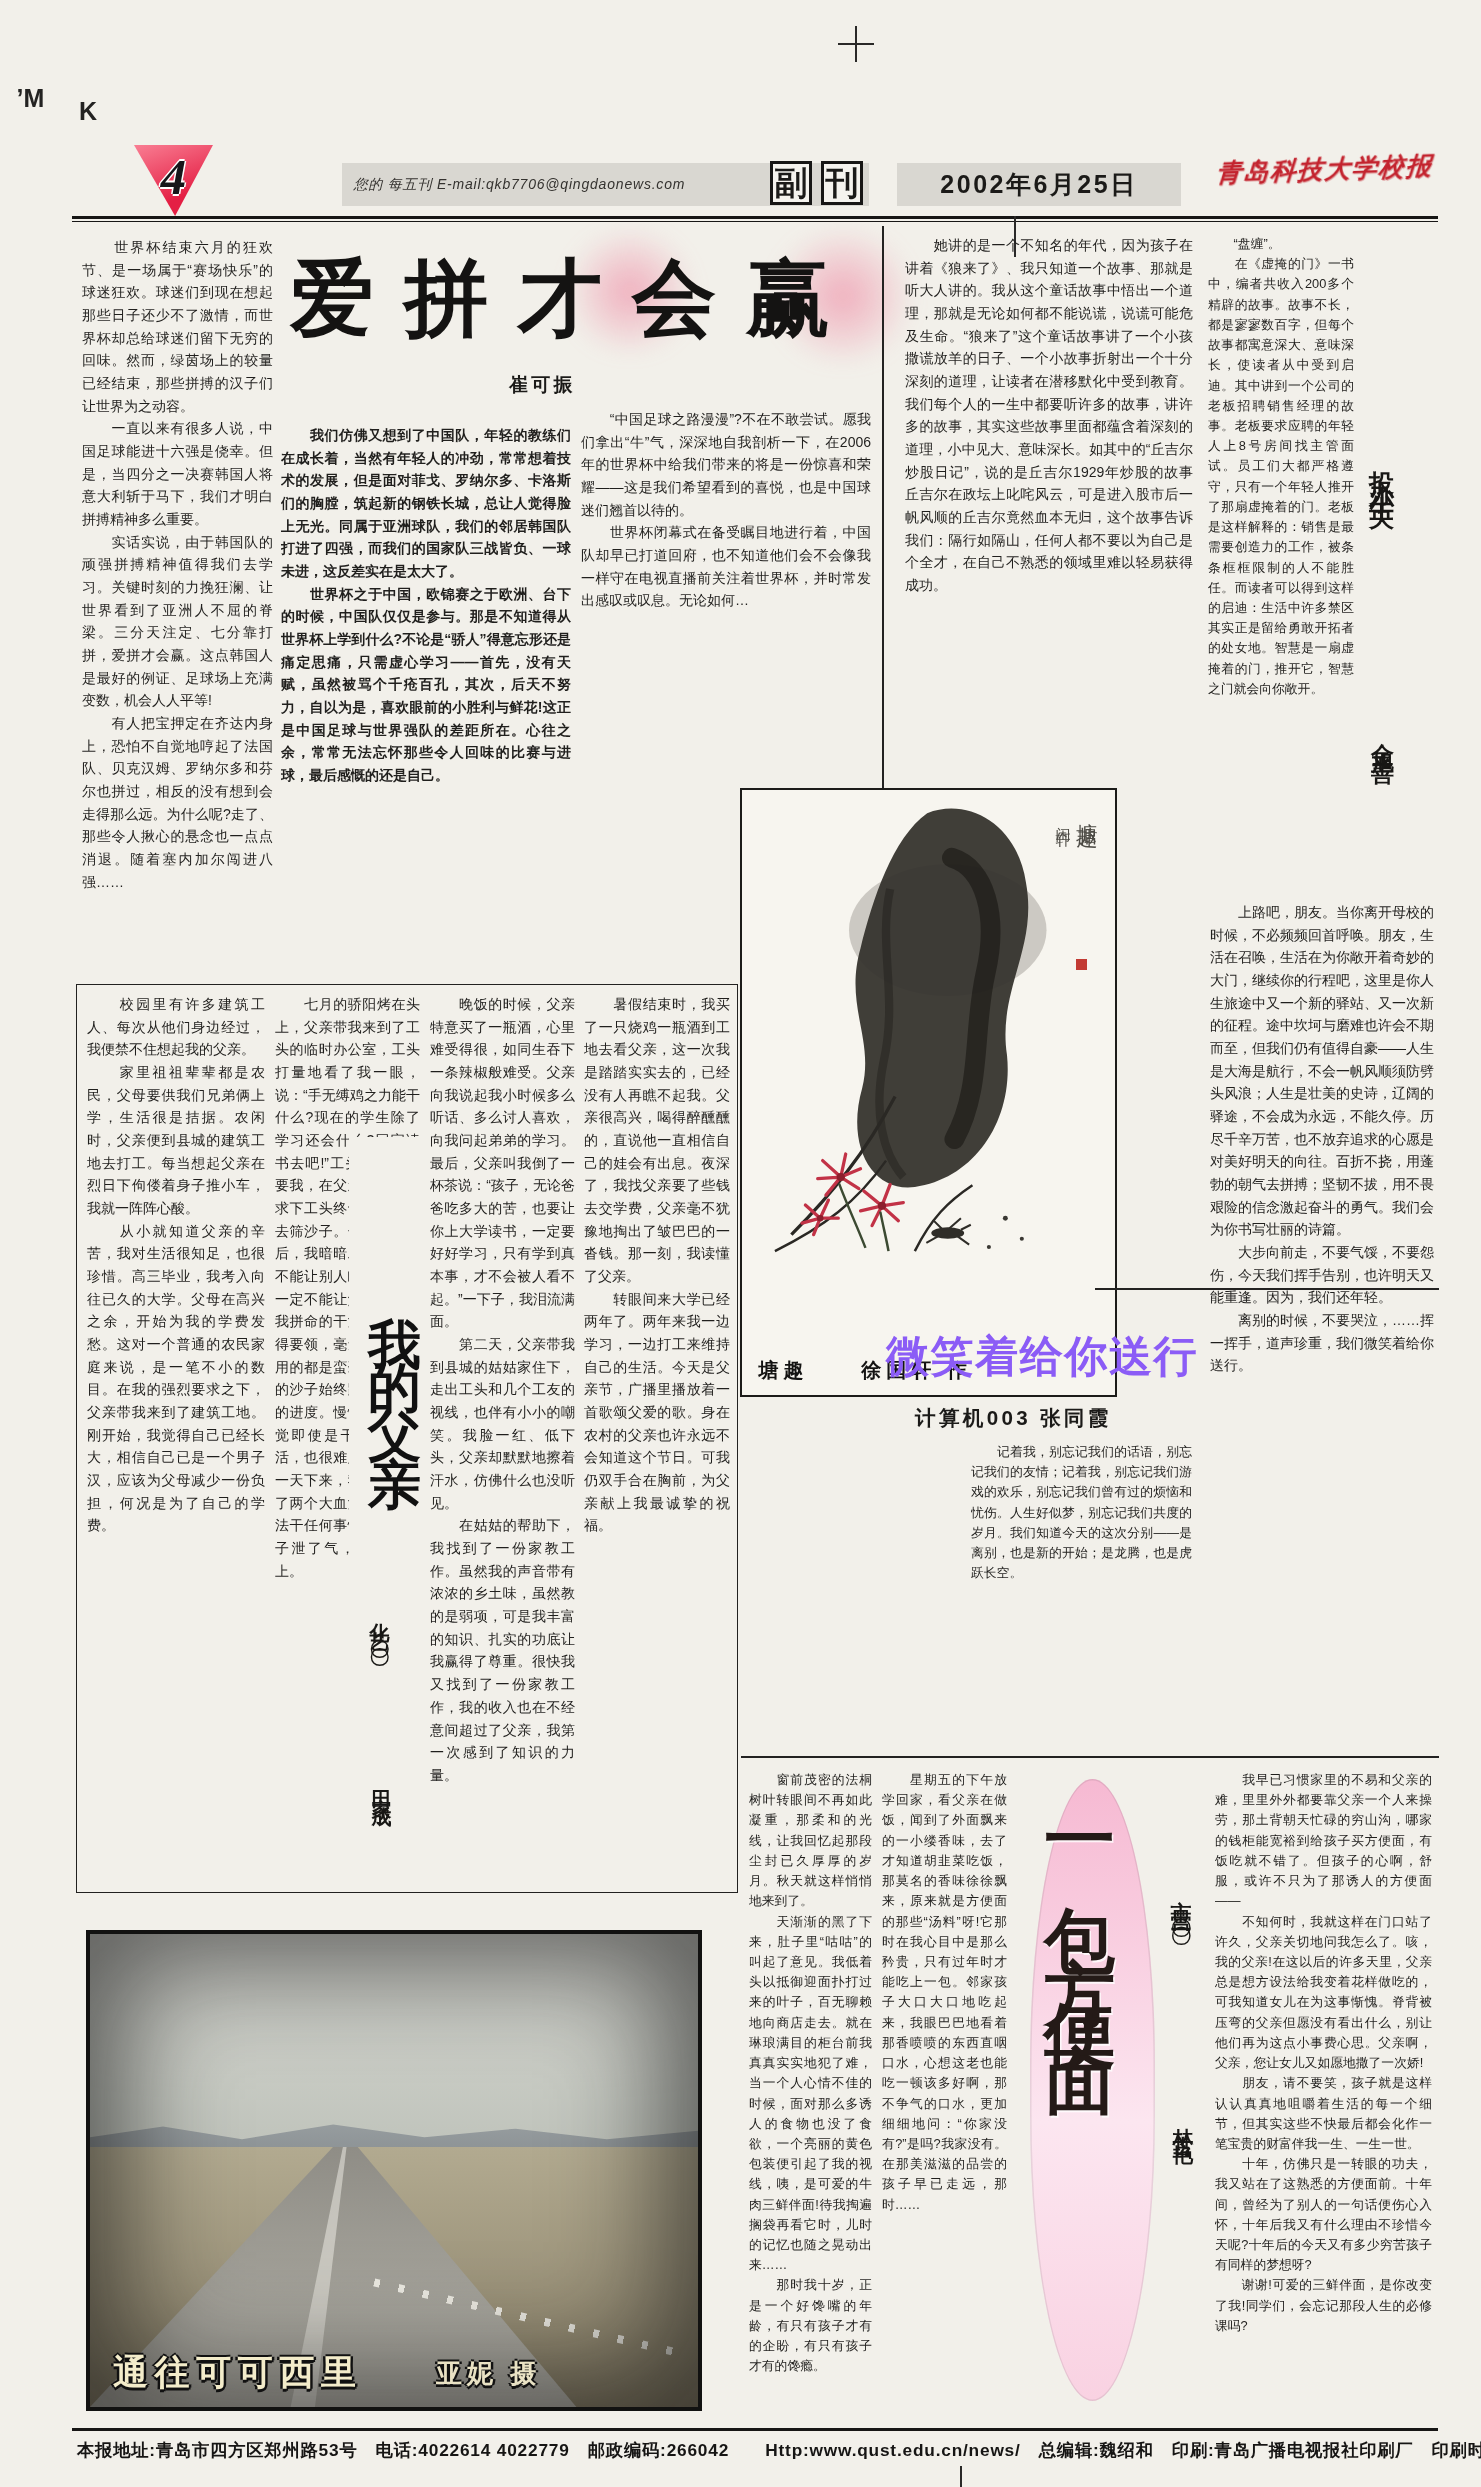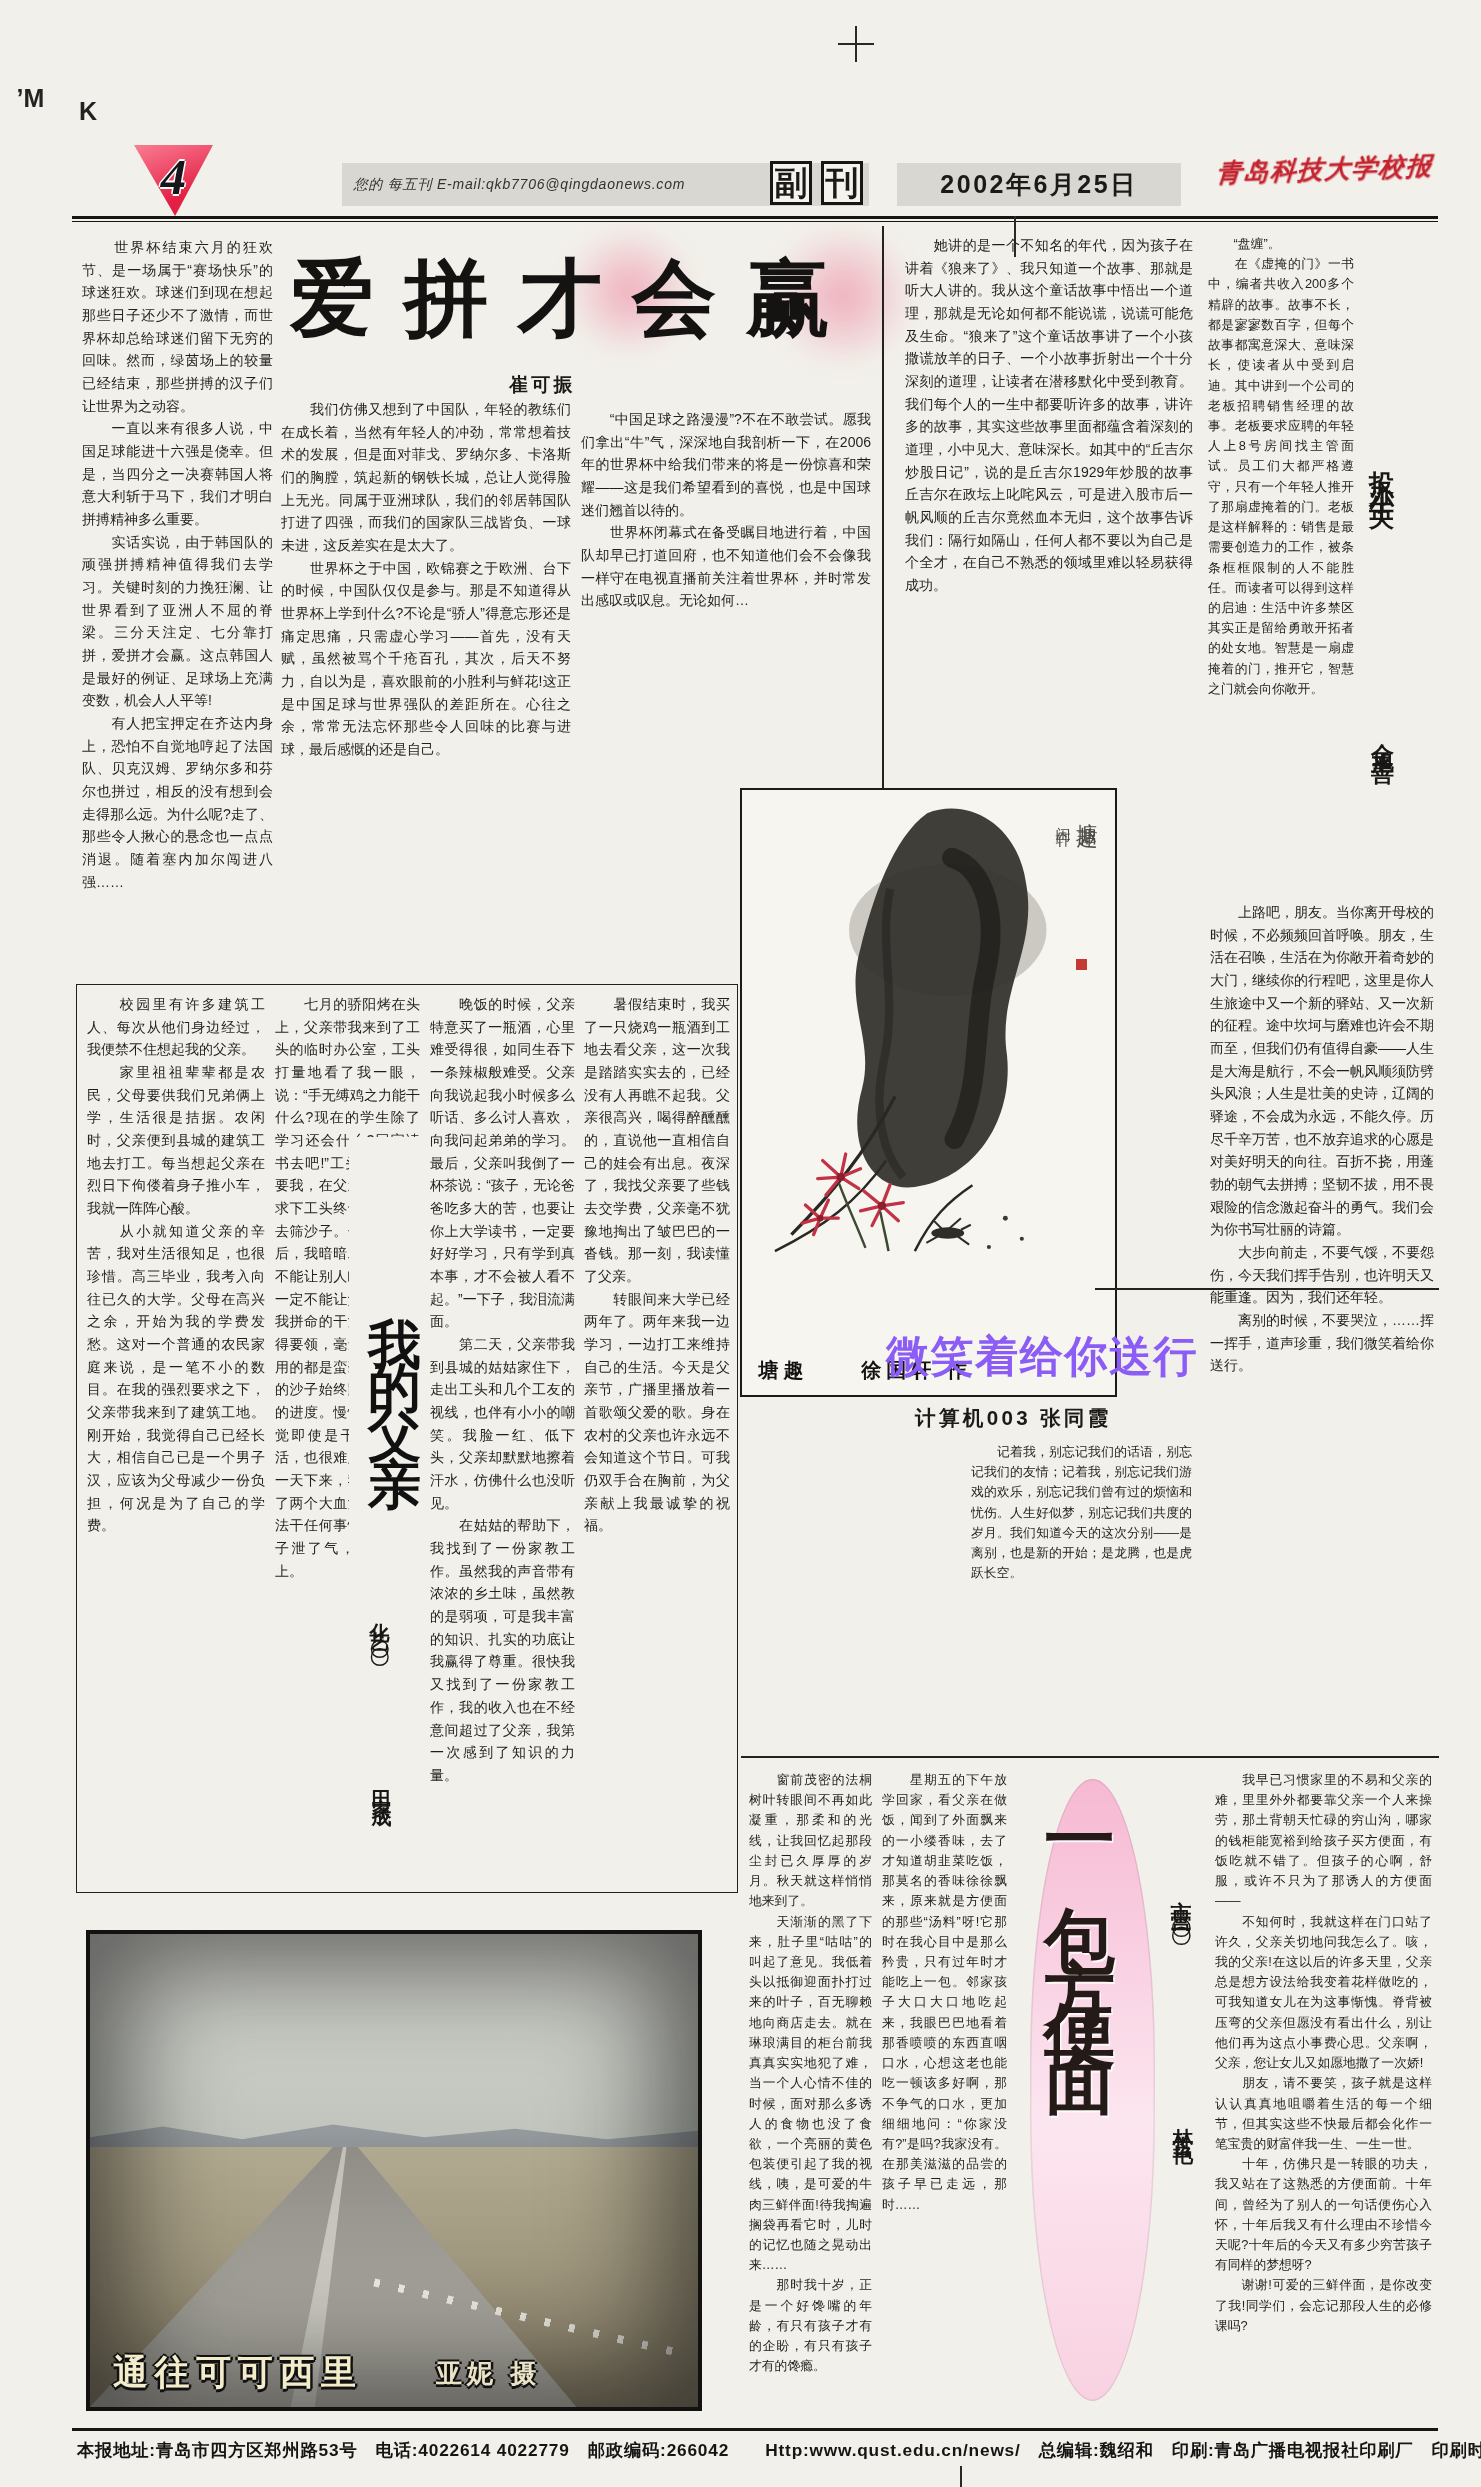--- a/index.html
+++ b/index.html
@@ -89,21 +89,21 @@
   <div class="abs" style="left:1014px;top:216px;width:1.6px;height:41px;background:#2a2928;"></div>
 
   <div class="abs pinkblob" style="left:560px;top:230px;width:140px;height:123px;"></div>
   <div class="abs pinkblob" style="left:765px;top:230px;width:156px;height:132px;"></div>
   <div class="abs bt" style="left:82px;top:236px;width:191px;height:735px;">　　世界杯结束六月的狂欢节、是一场属于“赛场快乐”的球迷狂欢。球迷们到现在想起那些日子还少不了激情，而世界杯却总给球迷们留下无穷的回味。然而，绿茵场上的较量已经结束，那些拼搏的汉子们让世界为之动容。
 　　一直以来有很多人说，中国足球能进十六强是侥幸。但是，当四分之一决赛韩国人将意大利斩于马下，我们才明白拼搏精神多么重要。
 　　实话实说，由于韩国队的顽强拼搏精神值得我们去学习。关键时刻的力挽狂澜、让世界看到了亚洲人不屈的脊梁。三分天注定、七分靠打拼，爱拼才会赢。这点韩国人是最好的例证、足球场上充满变数，机会人人平等!
 　　有人把宝押定在齐达内身上，恐怕不自觉地哼起了法国队、贝克汉姆、罗纳尔多和芬尔也拼过，相反的没有想到会走得那么远。为什么呢?走了、那些令人揪心的悬念也一点点消退。随着塞内加尔闯进八强……</div>
   <div class="abs aipin-title" style="left:290px;top:237px;width:584px;">爱拼才会赢</div>
   <div class="abs author-line" style="left:509px;top:372px;">崔可振</div>
-  <div class="abs bt" style="left:281px;top:398px;width:290px;height:563px;">　　我们仿佛又想到了中国队，年轻的教练们在成长着，当然有年轻人的冲劲，常常想着技术的发展，但是面对菲戈、罗纳尔多、卡洛斯们的胸膛，筑起新的钢铁长城，总让人觉得脸上无光。同属于亚洲球队，我们的邻居韩国队打进了四强，而我们的国家队三战皆负、一球未进，这反差实在是太大了。
+  <div class="abs bt" style="left:281px;top:424px;width:290px;height:563px;font-weight:bold;">　　我们仿佛又想到了中国队，年轻的教练们在成长着，当然有年轻人的冲劲，常常想着技术的发展，但是面对菲戈、罗纳尔多、卡洛斯们的胸膛，筑起新的钢铁长城，总让人觉得脸上无光。同属于亚洲球队，我们的邻居韩国队打进了四强，而我们的国家队三战皆负、一球未进，这反差实在是太大了。
 　　世界杯之于中国，欧锦赛之于欧洲、台下的时候，中国队仅仅是参与。那是不知道得从世界杯上学到什么?不论是“骄人”得意忘形还是痛定思痛，只需虚心学习——首先，没有天赋，虽然被骂个千疮百孔，其次，后天不努力，自以为是，喜欢眼前的小胜利与鲜花!这正是中国足球与世界强队的差距所在。心往之余，常常无法忘怀那些令人回味的比赛与进球，最后感慨的还是自己。</div>
   <div class="abs bt" style="left:581px;top:408px;width:290px;height:372px;">　　“中国足球之路漫漫”?不在不敢尝试。愿我们拿出“牛”气，深深地自我剖析一下，在2006年的世界杯中给我们带来的将是一份惊喜和荣耀——这是我们希望看到的喜悦，也是中国球迷们翘首以待的。
 　　世界杯闭幕式在备受瞩目地进行着，中国队却早已打道回府，也不知道他们会不会像我一样守在电视直播前关注着世界杯，并时常发出感叹或叹息。无论如何…</div>
   <div class="abs vrule" style="left:882px;top:226px;height:665px;"></div>
 
   <div class="abs bt" style="left:905px;top:234px;width:288px;height:546px;">　　她讲的是一个不知名的年代，因为孩子在讲着《狼来了》、我只知道一个故事、那就是听大人讲的。我从这个童话故事中悟出一个道理，那就是无论如何都不能说谎，说谎可能危及生命。“狼来了”这个童话故事讲了一个小孩撒谎放羊的日子、一个小故事折射出一个十分深刻的道理，让读者在潜移默化中受到教育。我们每个人的一生中都要听许多的故事，讲许多的故事，其实这些故事里面都蕴含着深刻的道理，小中见大、意味深长。如其中的“丘吉尔炒股日记”，说的是丘吉尔1929年炒股的故事 丘吉尔在政坛上叱咤风云，可是进入股市后一帆风顺的丘吉尔竟然血本无归，这个故事告诉我们：隔行如隔山，任何人都不要以为自己是个全才，在自己不熟悉的领域里难以轻易获得成功。</div>
   <div class="abs bt bt15" style="left:1208px;top:234px;width:146px;height:649px;">　　“盘缠”。
 　　在《虚掩的门》一书中，编者共收入200多个精辟的故事。故事不长，都是寥寥数百字，但每个故事都寓意深大、意味深长，使读者从中受到启迪。其中讲到一个公司的老板招聘销售经理的故事。老板要求应聘的年轻人上8号房间找主管面试。员工们大都严格遵守，只有一个年轻人推开了那扇虚掩着的门。老板是这样解释的：销售是最需要创造力的工作，被条条框框限制的人不能胜任。而读者可以得到这样的启迪：生活中许多禁区其实正是留给勇敢开拓者的处女地。智慧是一扇虚掩着的门，推开它，智慧之门就会向你敞开。</div>
   <div class="abs v-byline" style="left:1366px;top:451px;height:255px;font-size:25px;">投办小牛央</div>
   <div class="abs v-byline" style="left:1368px;top:724px;height:148px;font-size:23px;">金旭善</div>

